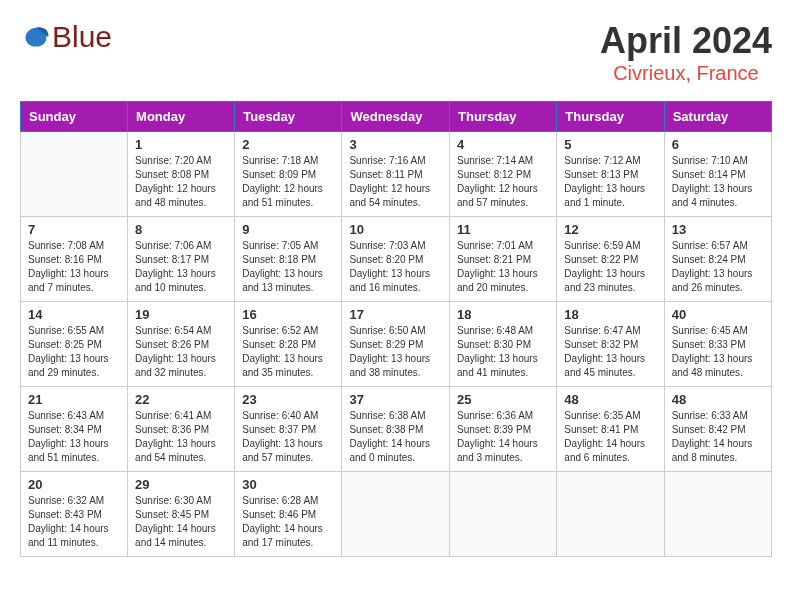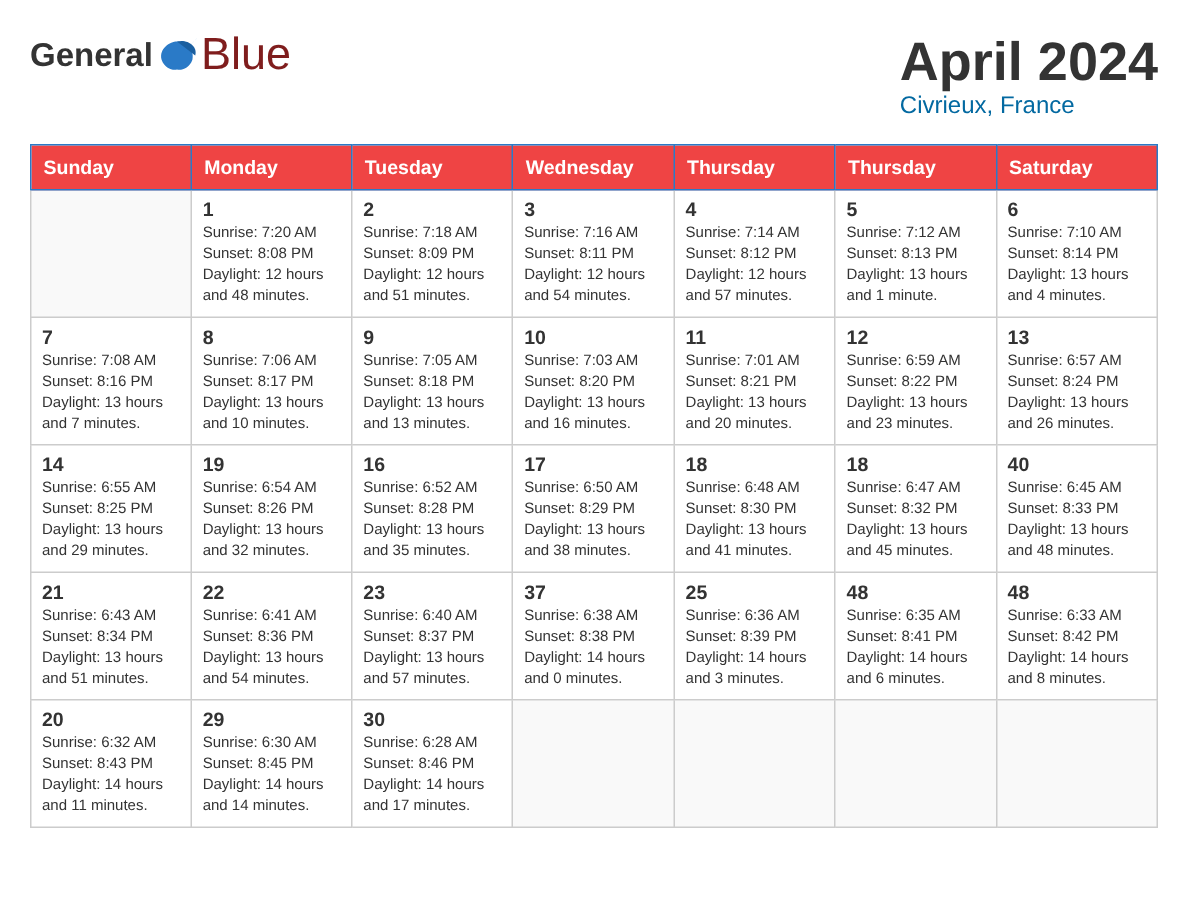--- a/index.html
+++ b/index.html
@@ -19,38 +19,38 @@
     .logo {
       display: flex;
       align-items: center;
     }
     .logo-icon {
       width: 28px;
       height: 28px;
       margin-left: 2px;
     }
     .title-block {
-      text-align: left;
+      text-align: center;
     }
     .month-title {
       font-size: 36px;
       font-weight: bold;
       color: #333;
     }
     .location-title {
-      font-size: 16px;
-      color: #0369a1;
+      font-size: 20px;
+      color: #ef4444;
     }
     .calendar-table {
       width: 100%;
       border-collapse: collapse;
       border: 1px solid #ccc;
     }
     .calendar-table th {
-      background-color: #ef4444;
+      background-color: #a21caf;
       color: #fff;
       font-size: 13px;
       font-weight: bold;
       text-align: left;
       padding: 7px 8px;
       border: 1px solid #2a7ac7;
     }
     .calendar-table td {
       vertical-align: top;
       width: 108px;
@@ -77,21 +77,20 @@
     }
     tr.week-row td {
       height: 85px;
     }
   </style>
 </head>
 <body>
 
 <div class="header">
   <div class="logo">
-    <span style="font-size:22px;font-weight:bold;color:#333;">General</span>
     <svg class="logo-icon" viewBox="0 0 30 30" style="margin: 0 2px;">
       <path d="M15 5 C20 5, 28 10, 26 18 C24 24, 18 26, 15 25 C12 26, 6 24, 4 18 C2 10, 10 5, 15 5Z" fill="#2a7ac7"></path>
       <path d="M15 5 C22 3, 30 8, 28 15" fill="#1a5fa0" stroke="none"></path>
       <polygon points="26,6 30,2 24,8" fill="#2a7ac7"></polygon>
     </svg>
     <span style="font-size:30px;font-weight:normal;color:#7f1d1d;">Blue</span>
   </div>
   <div class="title-block">
     <div class="month-title">April 2024</div>
     <div class="location-title">Civrieux, France</div>

